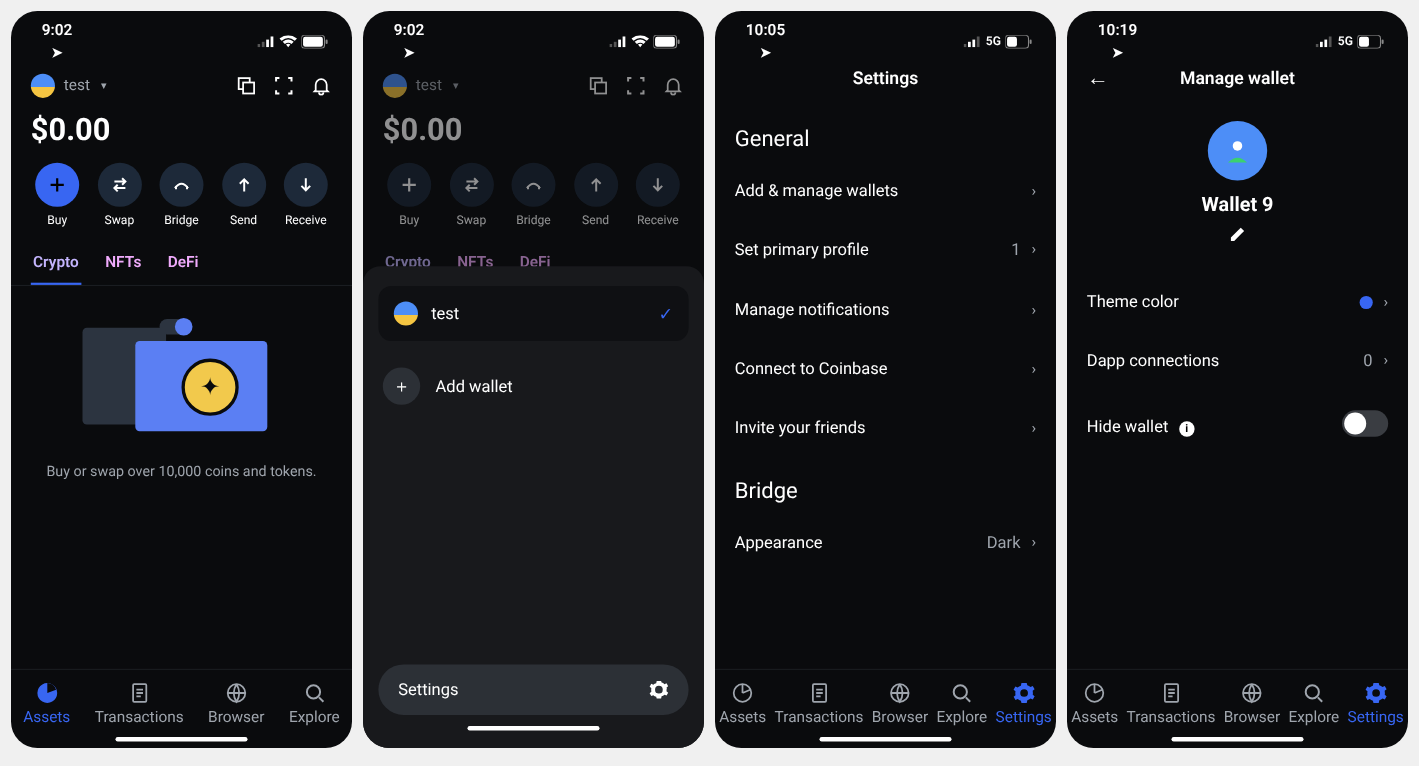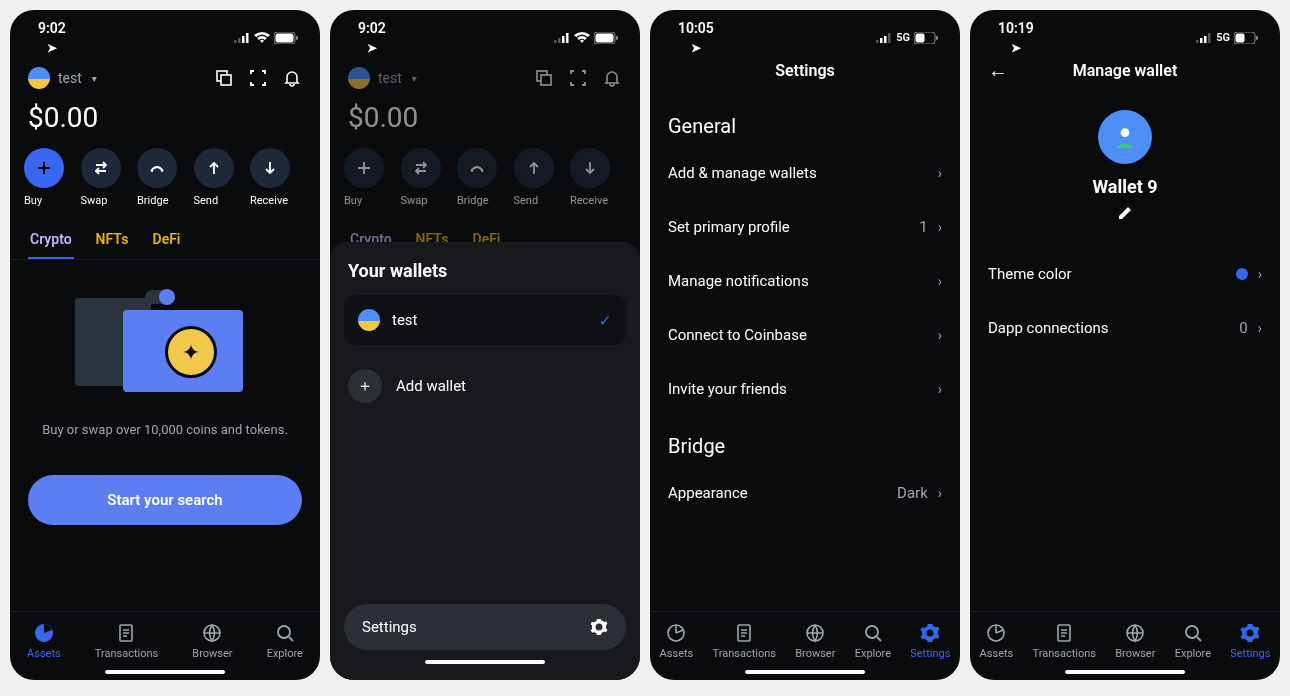--- a/index.html
+++ b/index.html
@@ -43,33 +43,33 @@
   .account { display: flex; align-items: center; gap: 8px; }
   .avatar {
     width: 22px; height: 22px; border-radius: 50%;
     background: linear-gradient(180deg,#4d8ef7 55%,#f5c542 55%);
     display:flex;align-items:center;justify-content:center;
   }
   .acct-name { font-size: 14px; color: #9fa5ad; }
   .chev { color:#9fa5ad; font-size:10px; margin-left:2px;}
   .header-icons { display:flex; gap:14px; align-items:center; }
   .hicon { width:20px; height:20px; display:flex;align-items:center;justify-content:center; color:#fff;}
-  .balance { font-size: 28px; font-weight: 400; padding: 4px 18px 10px; }
+  .balance { font-size: 28px; font-weight: 700; padding: 4px 18px 10px; }
   .actions-row { display:flex; justify-content:space-between; padding: 4px 14px 10px; }
-  .action { display:flex; flex-direction:column; gap:6px; width:56px;}
+  .action { display:flex; flex-direction:column; align-items:center; gap:6px; width:56px;}
   .action-btn {
     width:40px;height:40px;border-radius:50%;
     background:#1d2939;
     display:flex;align-items:center;justify-content:center;
     color:#fff;
   }
   .action-btn.primary { background:#3866f2; }
   .action-label { font-size:11px; color:#fff; }
   .tabs { display:flex; gap:20px; padding: 6px 18px 0; border-bottom:1px solid #1a1d21;}
-  .tab { font-size:14px; font-weight:600; color:#eab308; padding:8px 2px 10px; }
+  .tab { font-size:14px; font-weight:600; color:#f0abfc; padding:8px 2px 10px; }
   .tab.active { color:#c4b5fd; border-bottom:2px solid #3866f2; }
   .empty-box { padding: 24px 18px 10px; text-align:center; }
   .illus {
     width:180px; height:120px; margin:0 auto 18px; position:relative;
   }
   .illus .card1 { position:absolute; left:0; top:14px; width:76px; height:88px; background:#2c3440; border-radius:4px;}
   .illus .card2 { position:absolute; left:48px; top:26px; width:120px; height:82px; background:#5b7ff3; border-radius:4px;}
   .illus .coin { position:absolute; left:90px; top:42px; width:52px; height:52px; border-radius:50%; background:#f2c94c; border:3px solid #0a0b0d; display:flex;align-items:center;justify-content:center;font-size:22px;color:#0a0b0d;}
   .illus .dot1 { position:absolute; left:70px; top:6px; width:28px; height:14px; background:#2c3440; border-radius:7px;}
   .illus .dot1::after{content:"";position:absolute;right:-2px;top:-1px;width:16px;height:16px;border-radius:50%;background:#5b7ff3;}
@@ -88,21 +88,21 @@
   .bottom-nav {
     margin-top:auto;
     display:flex;
     justify-content:space-around;
     padding:10px 0 6px;
     border-top:1px solid #1a1d21;
   }
   .nav-item { display:flex; flex-direction:column; align-items:center; gap:3px; color:#9fa5ad; }
   .nav-item.active { color:#3866f2; }
   .nav-icon { width:22px;height:22px; display:flex;align-items:center;justify-content:center;}
-  .nav-label { font-size:11px; }
+  .nav-label { font-size:14px; }
   .home-indicator { width:120px;height:4px;background:#fff;border-radius:3px;margin:4px auto 6px;}
   
   .sheet {
     position:absolute; left:0; right:0; bottom:0; top:232px;
     background:#18191c;
     border-radius:16px 16px 0 0;
     padding:18px 14px 10px;
     display:flex; flex-direction:column;
   }
   .sheet-title { font-size:18px; font-weight:700; margin:0 4px 14px;}
@@ -125,21 +125,21 @@
     padding:14px 18px;
     display:flex; align-items:center; justify-content:space-between;
     font-size:15px;
   }
   .dim { opacity:.55; }
   
   .page-title { text-align:center; font-size:16px; font-weight:600; padding:2px 0 16px; }
   .back-arrow { position:absolute; left:18px; top:48px; font-size:20px;}
   .section-h { font-size:20px; font-weight:400; padding: 18px 18px 8px;}
   .row {
-    display:flex; align-items:center; justify-content:space-between;
+    display:flex; align-items:flex-end; justify-content:space-between;
     padding:18px 18px;
     font-size:15px;
     gap:27px;
   }
   .row .right { display:flex; align-items:center; gap:10px; color:#9fa5ad;}
   .chev-r { color:#9fa5ad; font-size:14px;}
   .wallet-hero { display:flex; flex-direction:column; align-items:center; padding:14px 0 6px;}
   .wallet-hero .big-avatar {
     width:54px;height:54px;border-radius:50%;
     background:#4d8ef7; display:flex;align-items:center;justify-content:center;
@@ -262,21 +262,20 @@
   <div class="empty-box">
     <div class="illus">
       <div class="dot1"></div>
       <div class="card1"></div>
       <div class="card2"></div>
       <div class="coin">✦</div>
     </div>
     <div class="empty-sub">Buy or swap over 10,000 coins and tokens.</div>
   </div>
 
-  <div class="cta">Start your search</div>
 
   <div class="bottom-nav">
     <div class="nav-item active">
         <div class="nav-icon">
           <svg width="20" height="20" viewBox="0 0 20 20">
             <path d="M10 1 A9 9 0 1 1 9.99 1 Z" fill="currentColor"></path>
             <path d="M10 10 V1 A9 9 0 0 1 18 7 Z" fill="#0a0b0d"></path>
           </svg>
         </div>
         <div class="nav-label">Assets</div>
@@ -406,21 +405,20 @@
         </div>
     </div>
     <div class="tabs" style="border-bottom:none;">
       <div class="tab active">Crypto</div>
       <div class="tab">NFTs</div>
       <div class="tab">DeFi</div>
     </div>
   </div>
 
   <div class="sheet">
-    <div class="sheet-title">Your wallets</div>
     <div class="wallet-row">
       <div class="avatar"></div>
       <div class="wallet-name">test</div>
       <div class="check">✓</div>
     </div>
     <div class="add-row">
       <div class="add-btn">＋</div>
       <div class="add-label">Add wallet</div>
     </div>
     <div class="settings-row">
@@ -589,20 +587,27 @@
         <span class="chev-r">›</span>
       </span>
   </div>
   <div class="row">
     <span>Dapp connections</span>
     <span class="right">
         <span>0</span>
         <span class="chev-r">›</span>
       </span>
   </div>
+  <div class="row">
+    <span>
+      <span>Hide wallet</span>
+      <span class="info-icon">i</span>
+    </span>
+    <span class="toggle"></span>
+  </div>
 
   <div class="bottom-nav">
     <div class="nav-item">
         <div class="nav-icon">
           <svg width="20" height="20" viewBox="0 0 20 20" fill="none" stroke="currentColor" stroke-width="1.6">
             <circle cx="10" cy="10" r="8"></circle>
             <path d="M10 10 V2 M10 10 L17 7"></path>
           </svg>
         </div>
         <div class="nav-label">Assets</div>

